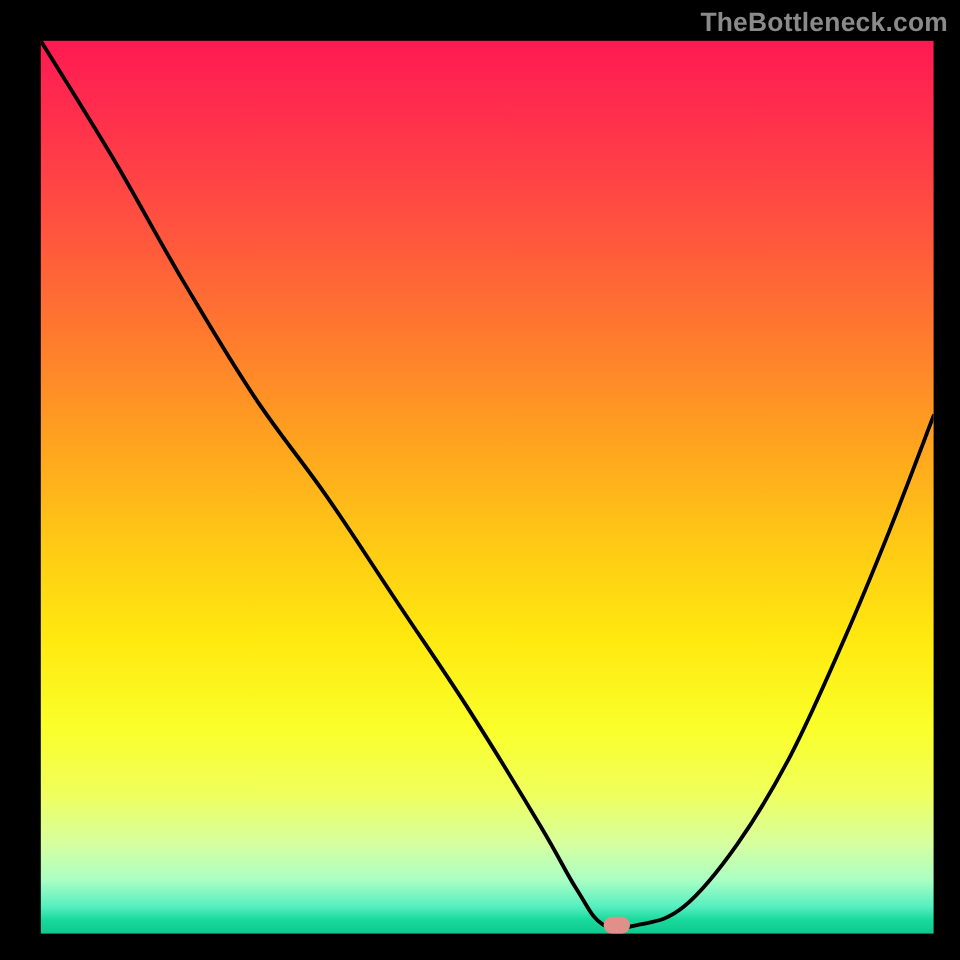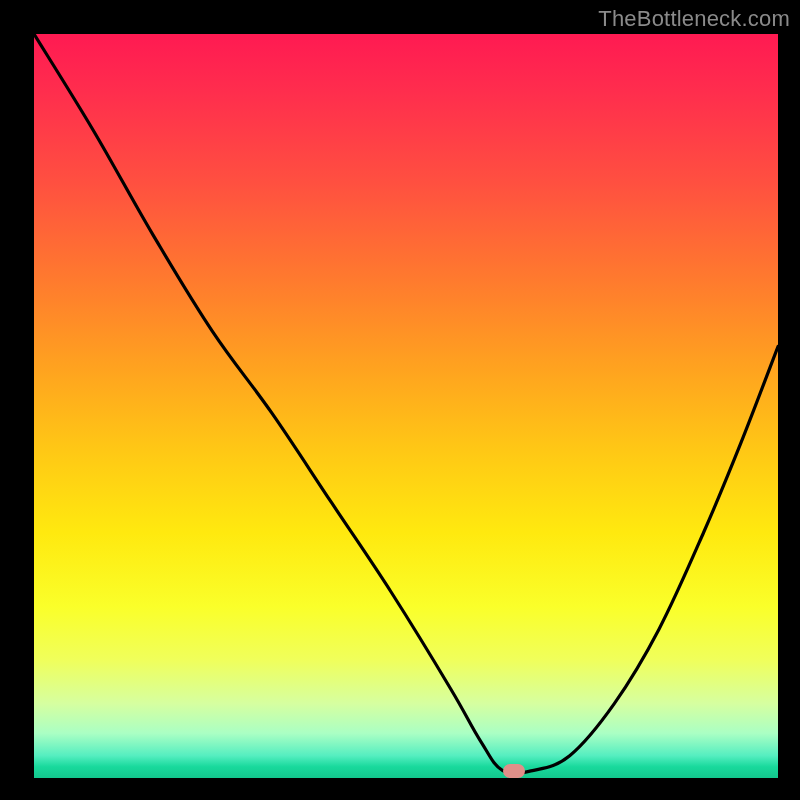--- a/index.html
+++ b/index.html
@@ -61,21 +61,21 @@
     border-radius: 8px;
     transform: translate(-50%, -50%);
   }
   .watermark {
     position: absolute;
     top: 6px;
     right: 10px;
     color: #8a8a8a;
     font-size: 22px;
     letter-spacing: 0.2px;
-    font-weight: 400;
+    font-weight: 700;
     user-select: none;
   }
 </style>
 </head>
 <body>
 
 <div class="frame">
 
   <div class="watermark">TheBottleneck.com</div>
 

